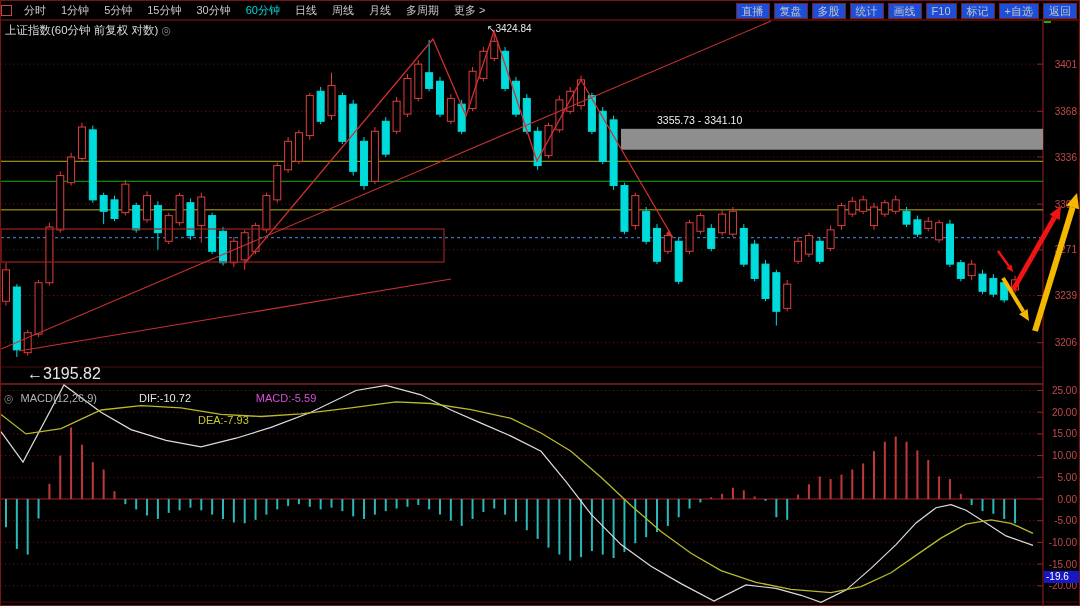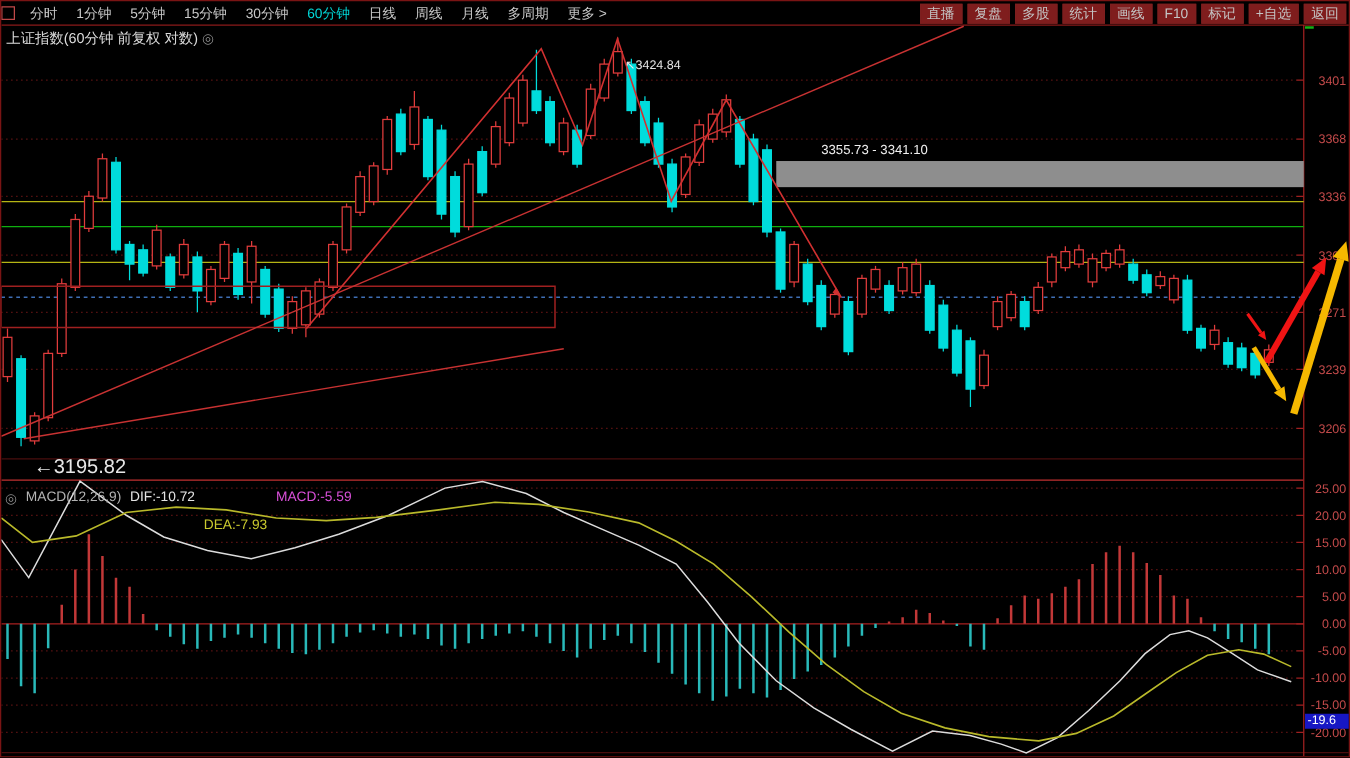--- a/index.html
+++ b/index.html
@@ -7,32 +7,32 @@
        font-family:"Liberation Sans","DejaVu Sans",sans-serif;border:1px solid #7a1414;box-sizing:border-box;}
   #chart-svg{position:absolute;left:0;top:0;width:1080px;height:606px;}
   
   #toolbar{position:absolute;left:0;top:0;width:1080px;height:19px;display:flex;align-items:center;
            font-size:11px;color:#c9c9c9;z-index:5;}
   #tf-list{display:flex;align-items:center;gap:15px;padding-left:4px;white-space:nowrap;}
   .win-icon{width:11px;height:11px;border:1px solid #c04848;margin-right:8px;display:inline-block;box-sizing:border-box;}
   .tf-item{cursor:default;}
   .tf-item.active{color:#00d8d8;}
   #tb-right{margin-left:auto;display:flex;align-items:center;gap:4px;padding-right:4px;}
-  .tb-btn{border:1px solid #7d1f1f;padding:0 5px;height:14px;line-height:14px;color:#c4c4c4;font-size:11px;background:#7f1d1d;}
+  .tb-btn{border:1px solid #7d1f1f;padding:0 5px;height:14px;line-height:14px;color:#c4c4c4;font-size:11px;background:#1d4ed8;}
   
   .ov{position:absolute;z-index:4;white-space:nowrap;}
   #chart-title{left:4px;top:22px;font-size:11.5px;color:#dcdcdc;text-align:right;}
   #chart-title .exp{color:#8d8d8d;font-size:11px;}
-  #high-label{left:499px;top:22px;font-size:10px;color:#e6e6e6;margin-top:24px;}
+  #high-label{left:486px;top:22px;font-size:10px;color:#e6e6e6;}
   #low-label{left:26px;top:364px;font-size:16px;color:#e6e6e6;}
   #gap-label{font-size:10.5px;color:#f0f0f0;z-index:4;}
   #macd-row{left:3px;top:369px;font-size:11px;display:flex;gap:7px;align-items:center;}
   #macd-row .ic{color:#8d8d8d;}
   #macd-row .p1{color:#b3b3b3;}
-  #macd-row .p2{color:#e3e3e3;}
+  #macd-row .p2{color:#e3e3e3;margin-left:35px;}
   #macd-row .p3{color:#c9c92e;margin-top:44px;}
   #macd-row .p4{color:#d84fd8;}
   #macd-badge{left:1043px;top:570px;width:36px;height:12px;background:#1717c4;color:#fff;
               font-size:10px;line-height:12px;padding-left:2px;z-index:4;}
 </style>
 </head>
 <body>
 
 <div id="app">
   <svg id="chart-svg" xmlns="http://www.w3.org/2000/svg">

